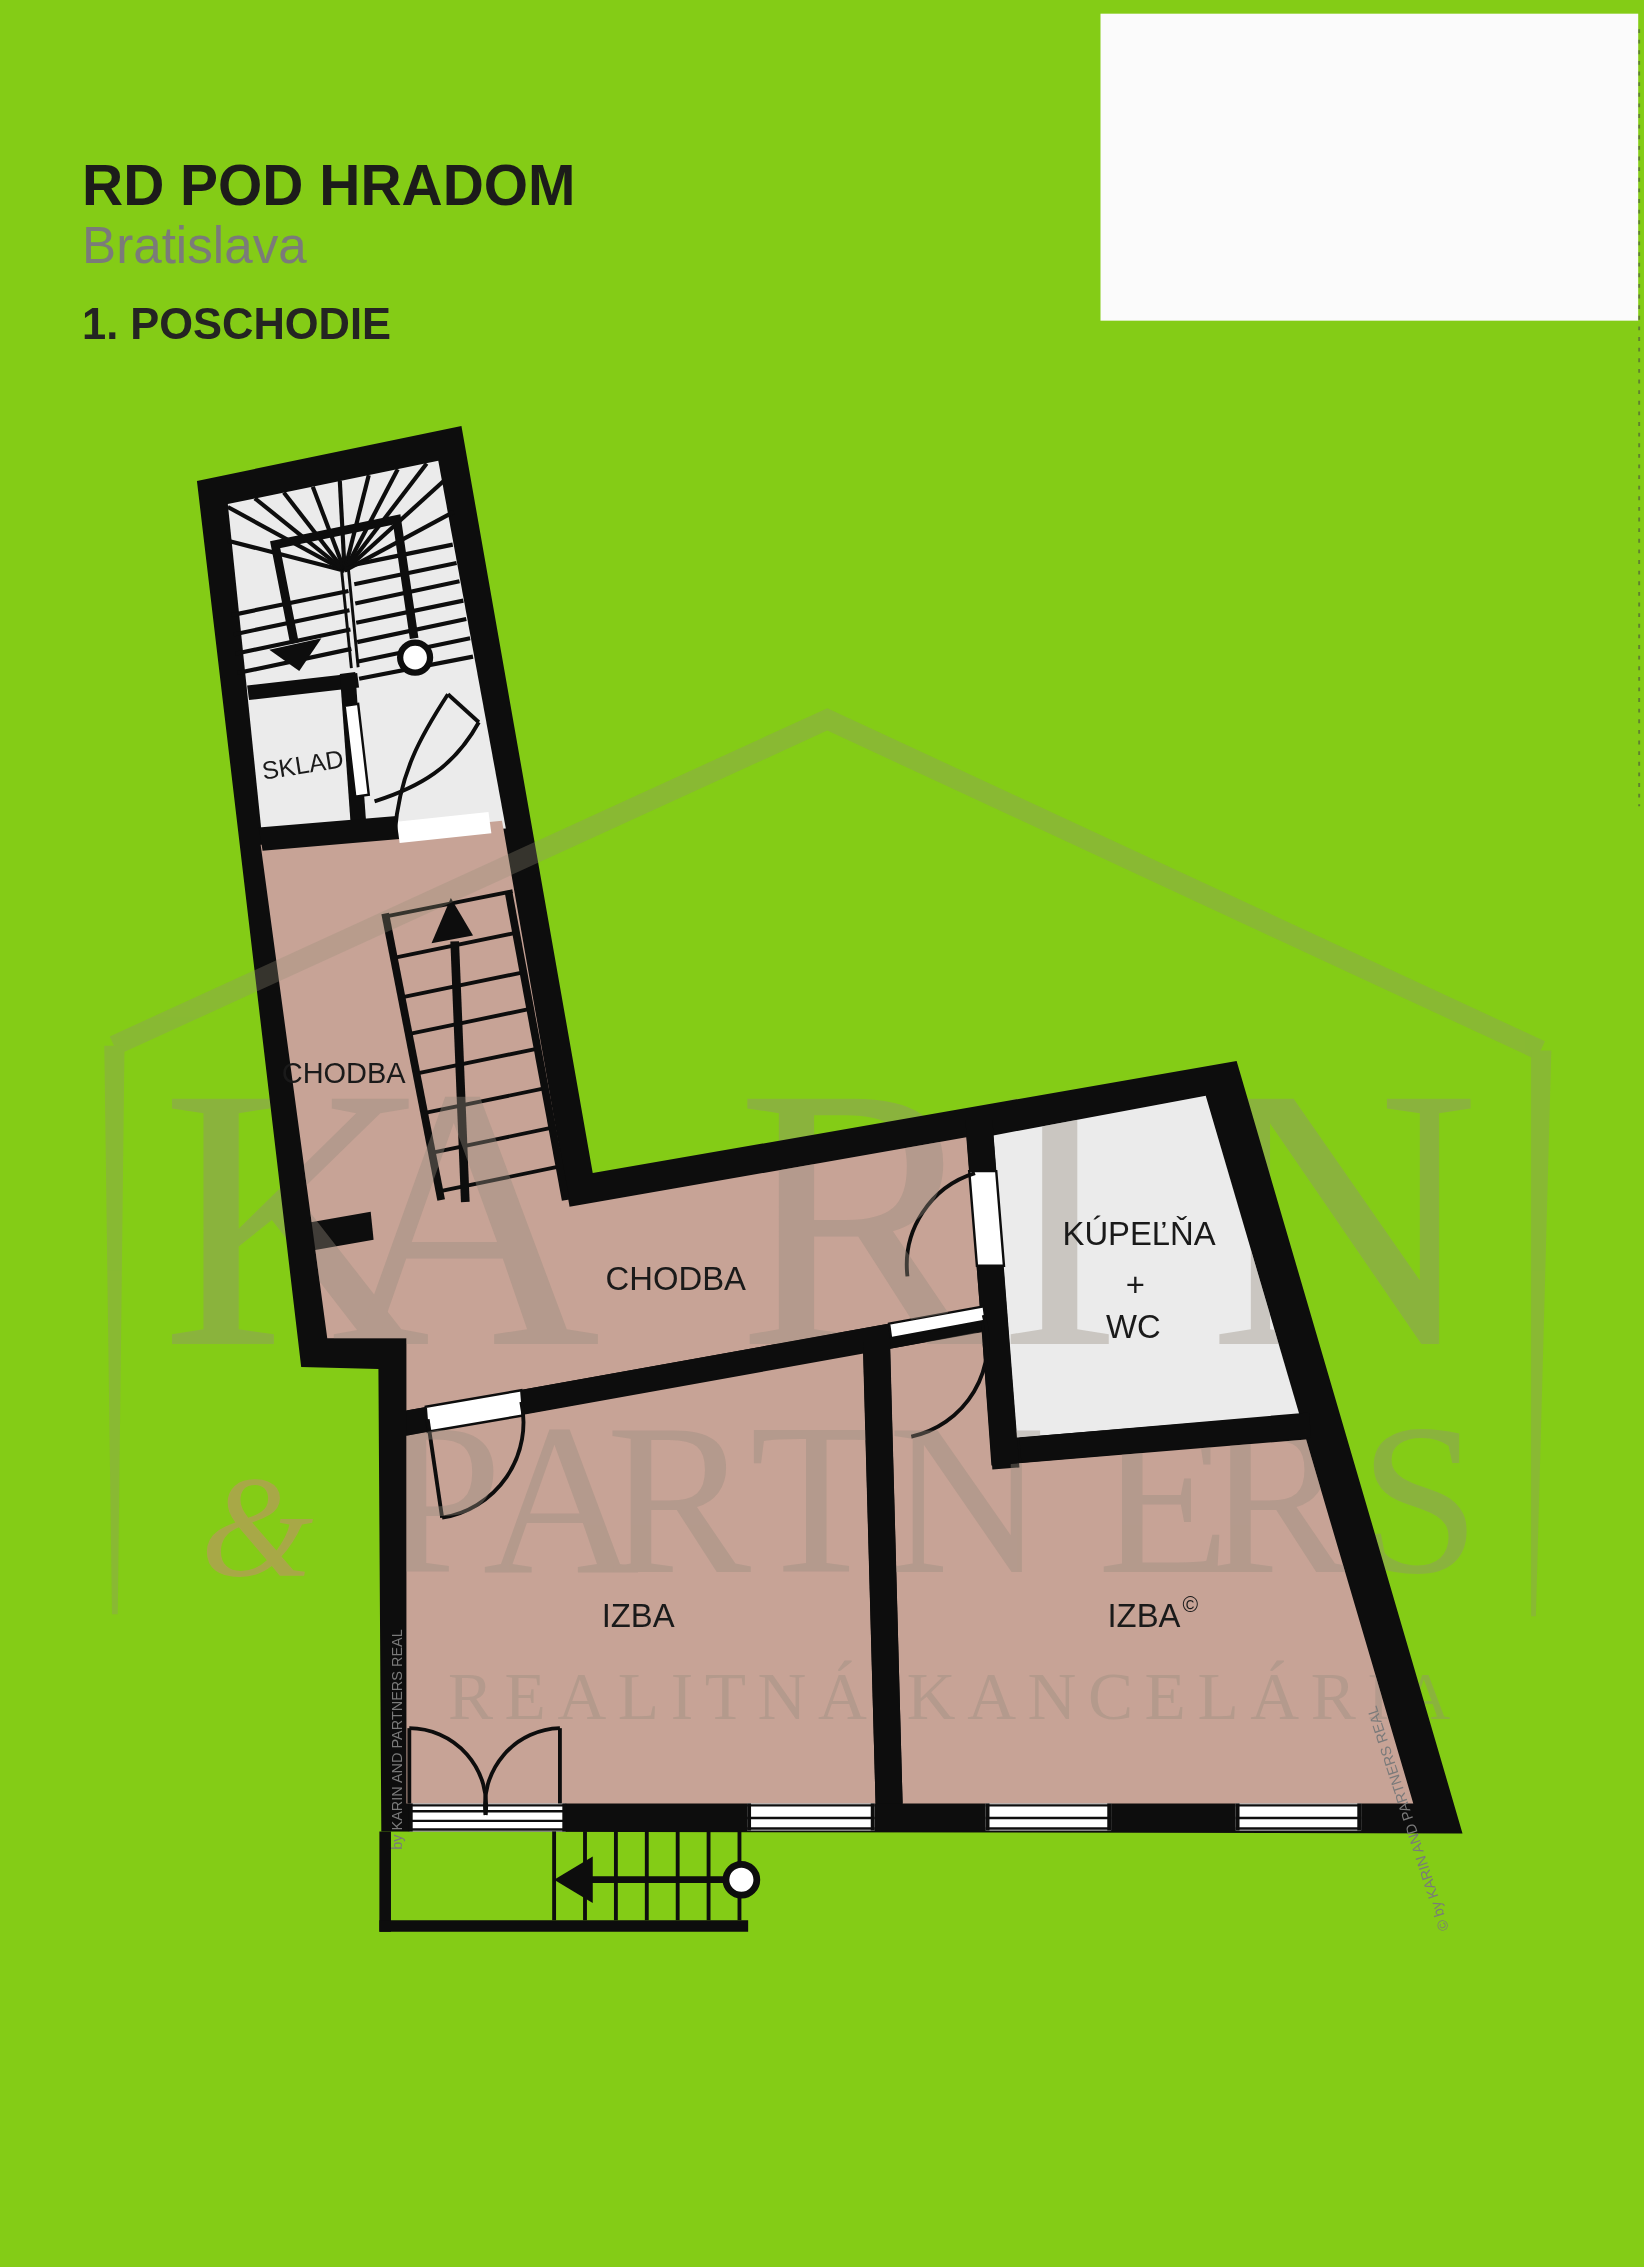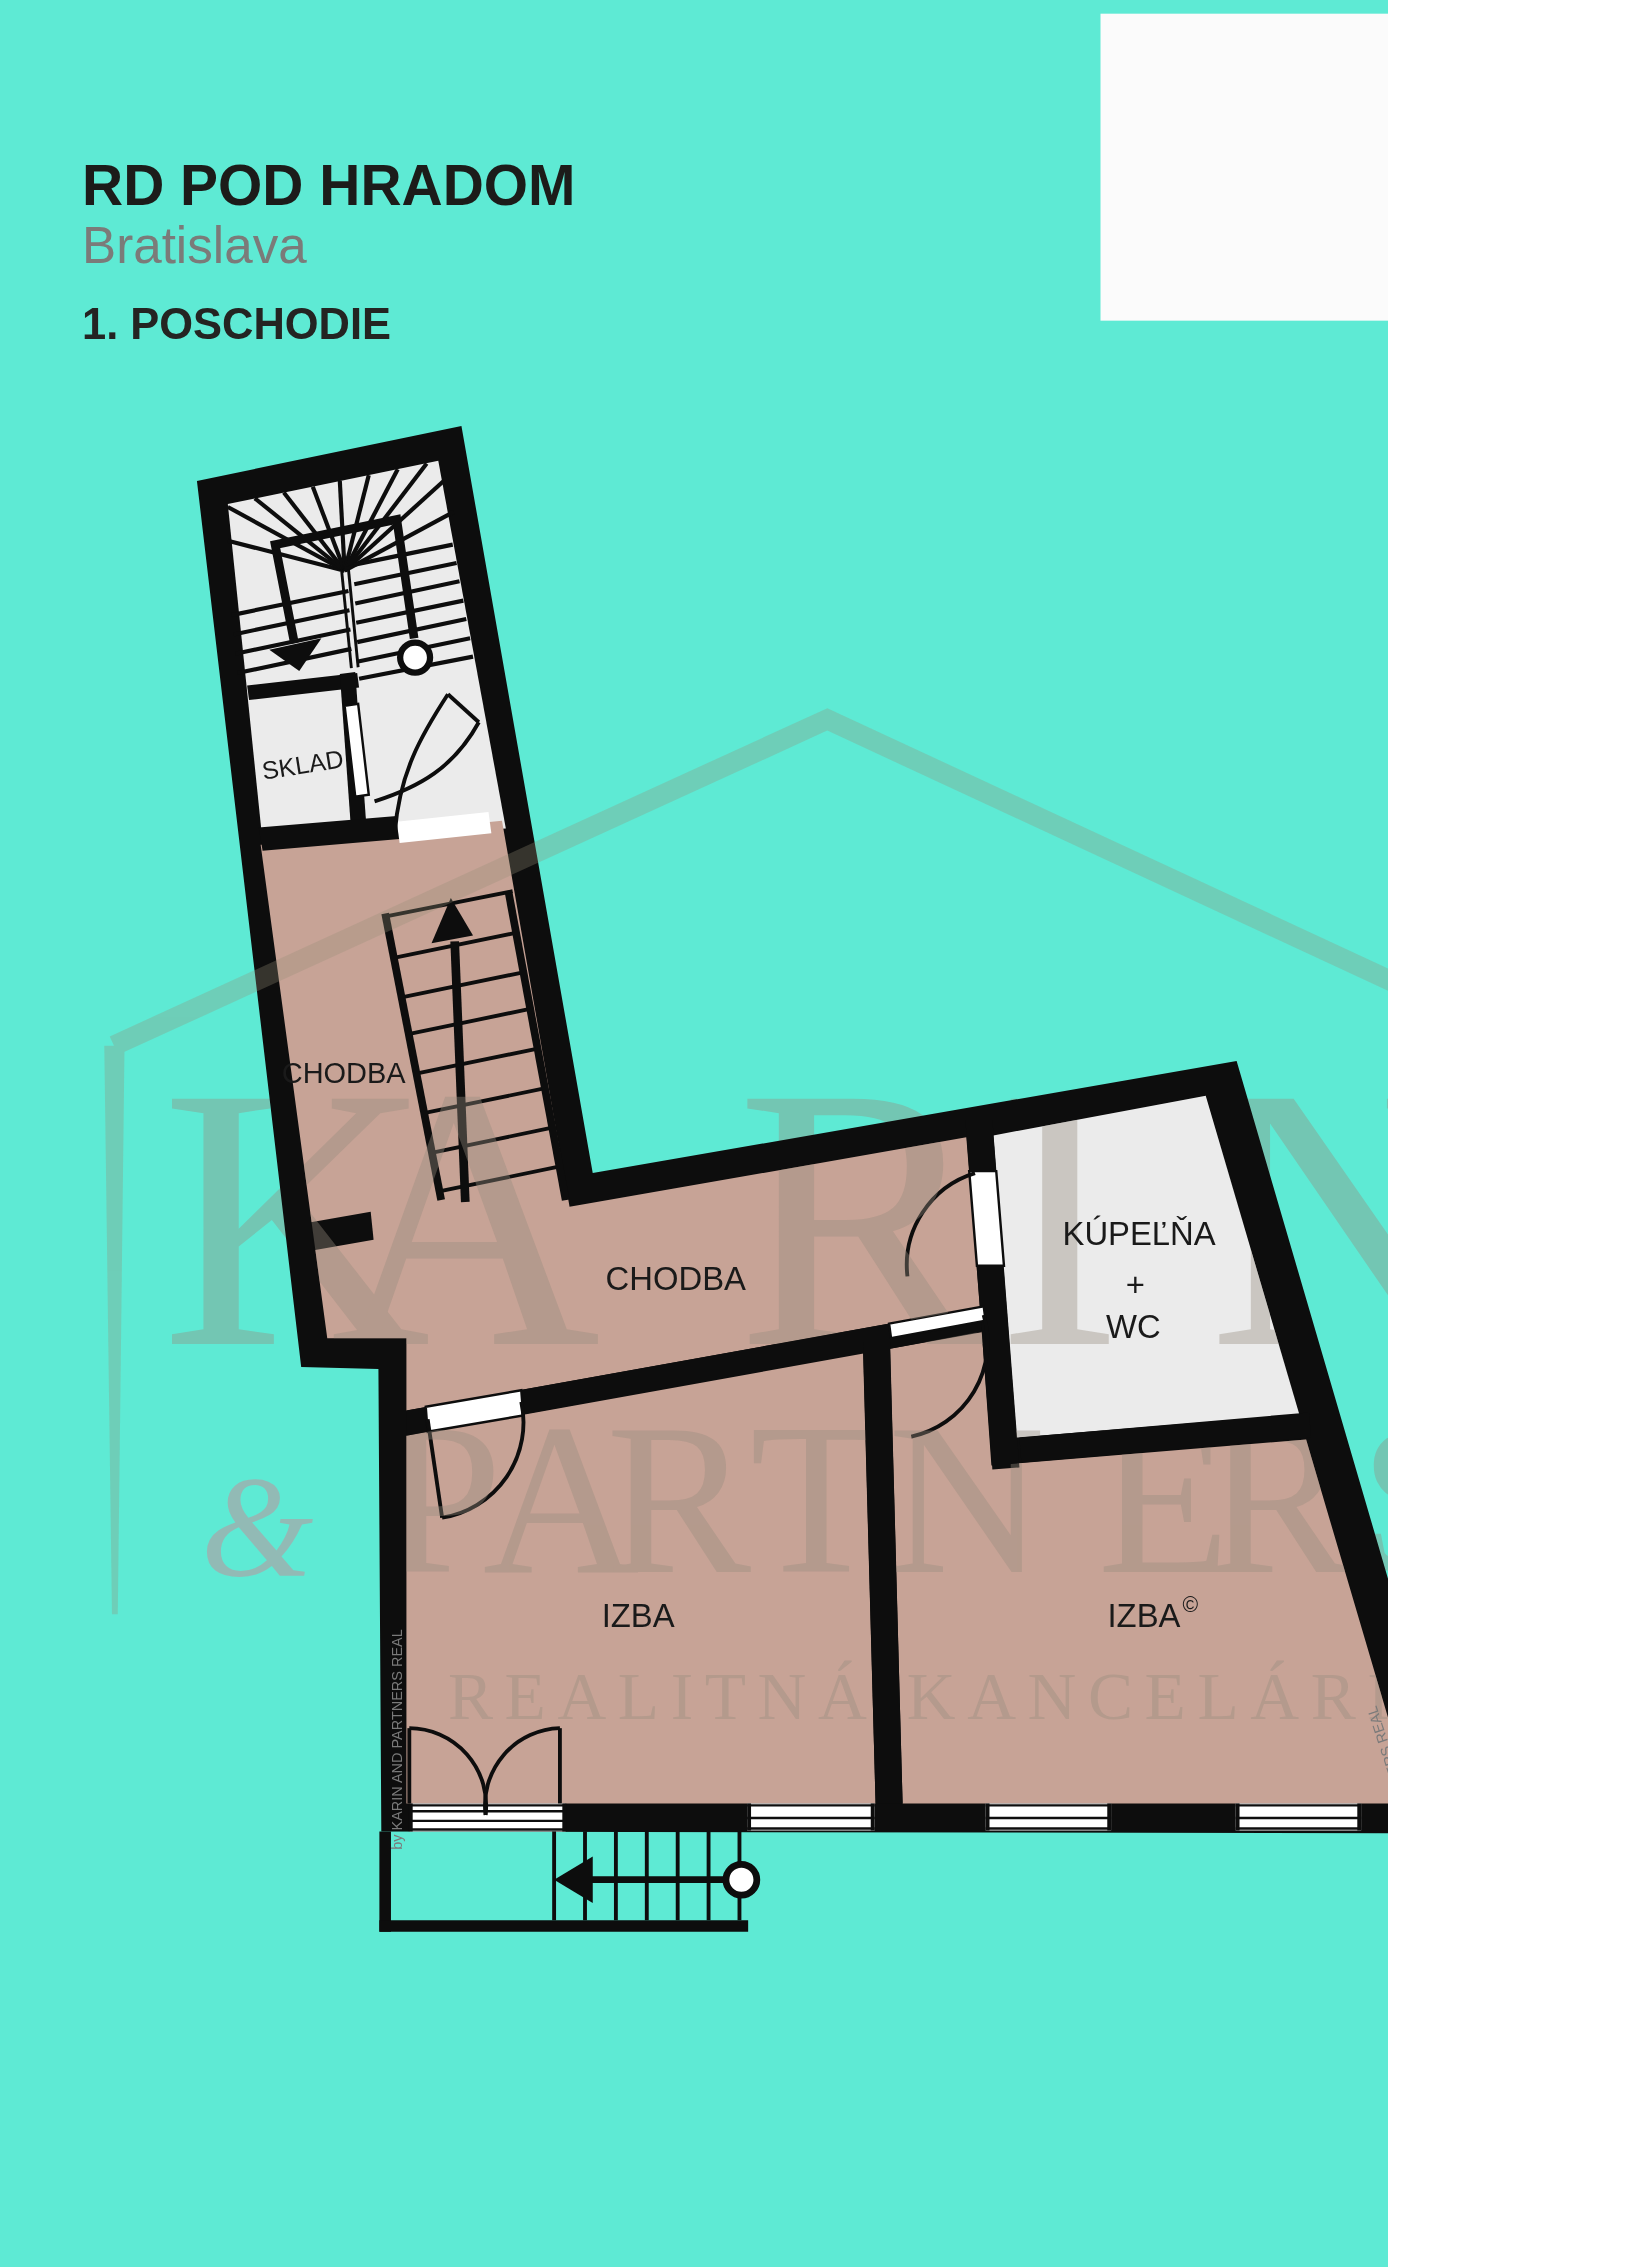--- a/index.html
+++ b/index.html
@@ -1,16 +1,16 @@
 <!DOCTYPE html>
 <html><head>
 <meta charset="utf-8">
 <style>
   html,body{margin:0;padding:0;background:#fff;}
-  #page{position:relative;width:1388px;height:2267px;background:#5eead4;overflow:hidden;
+  #page{position:relative;width:1644px;height:2267px;background:#84cc16;overflow:hidden;
         font-family:"Liberation Sans",sans-serif;text-align:center;}
   svg{position:absolute;left:0;top:0;}
 </style>
 </head>
 <body>
 <div id="page">
 <svg width="1644" height="2267" viewBox="0 0 1703 2348">
   <defs>
     <clipPath id="floorsclip">
       <polygon points="236,522 454,477 524,858 272,872"></polygon>

